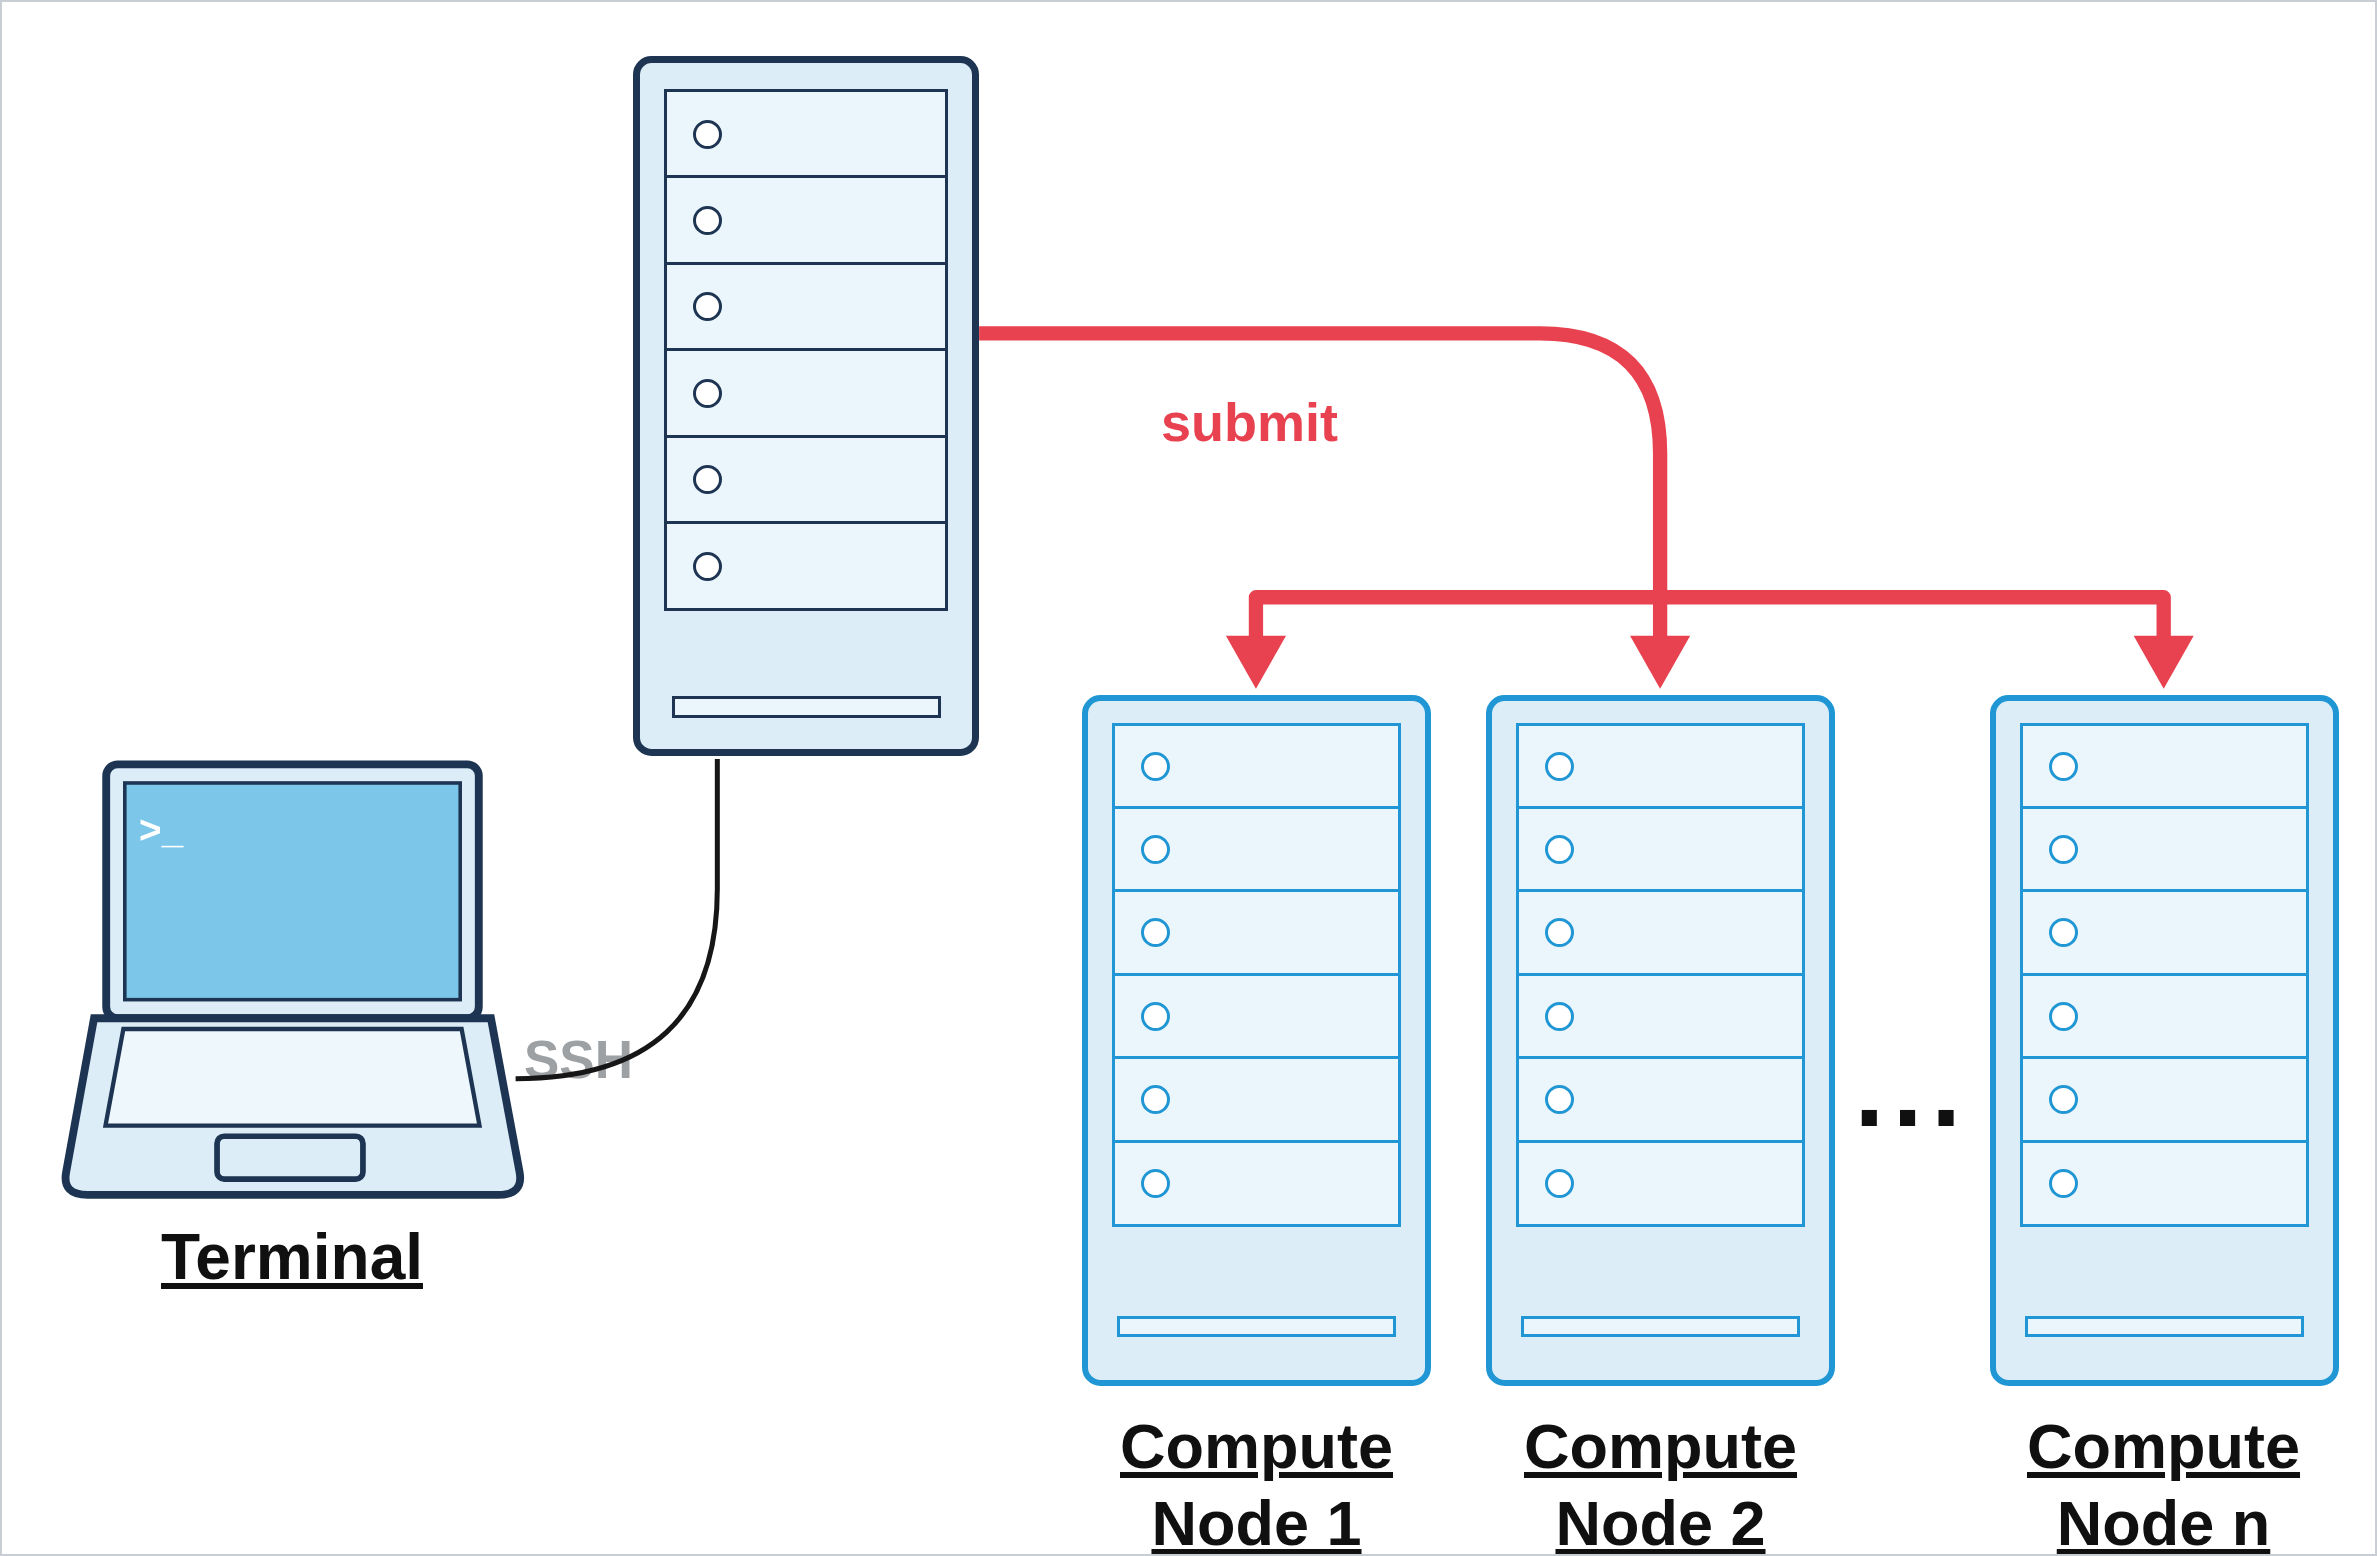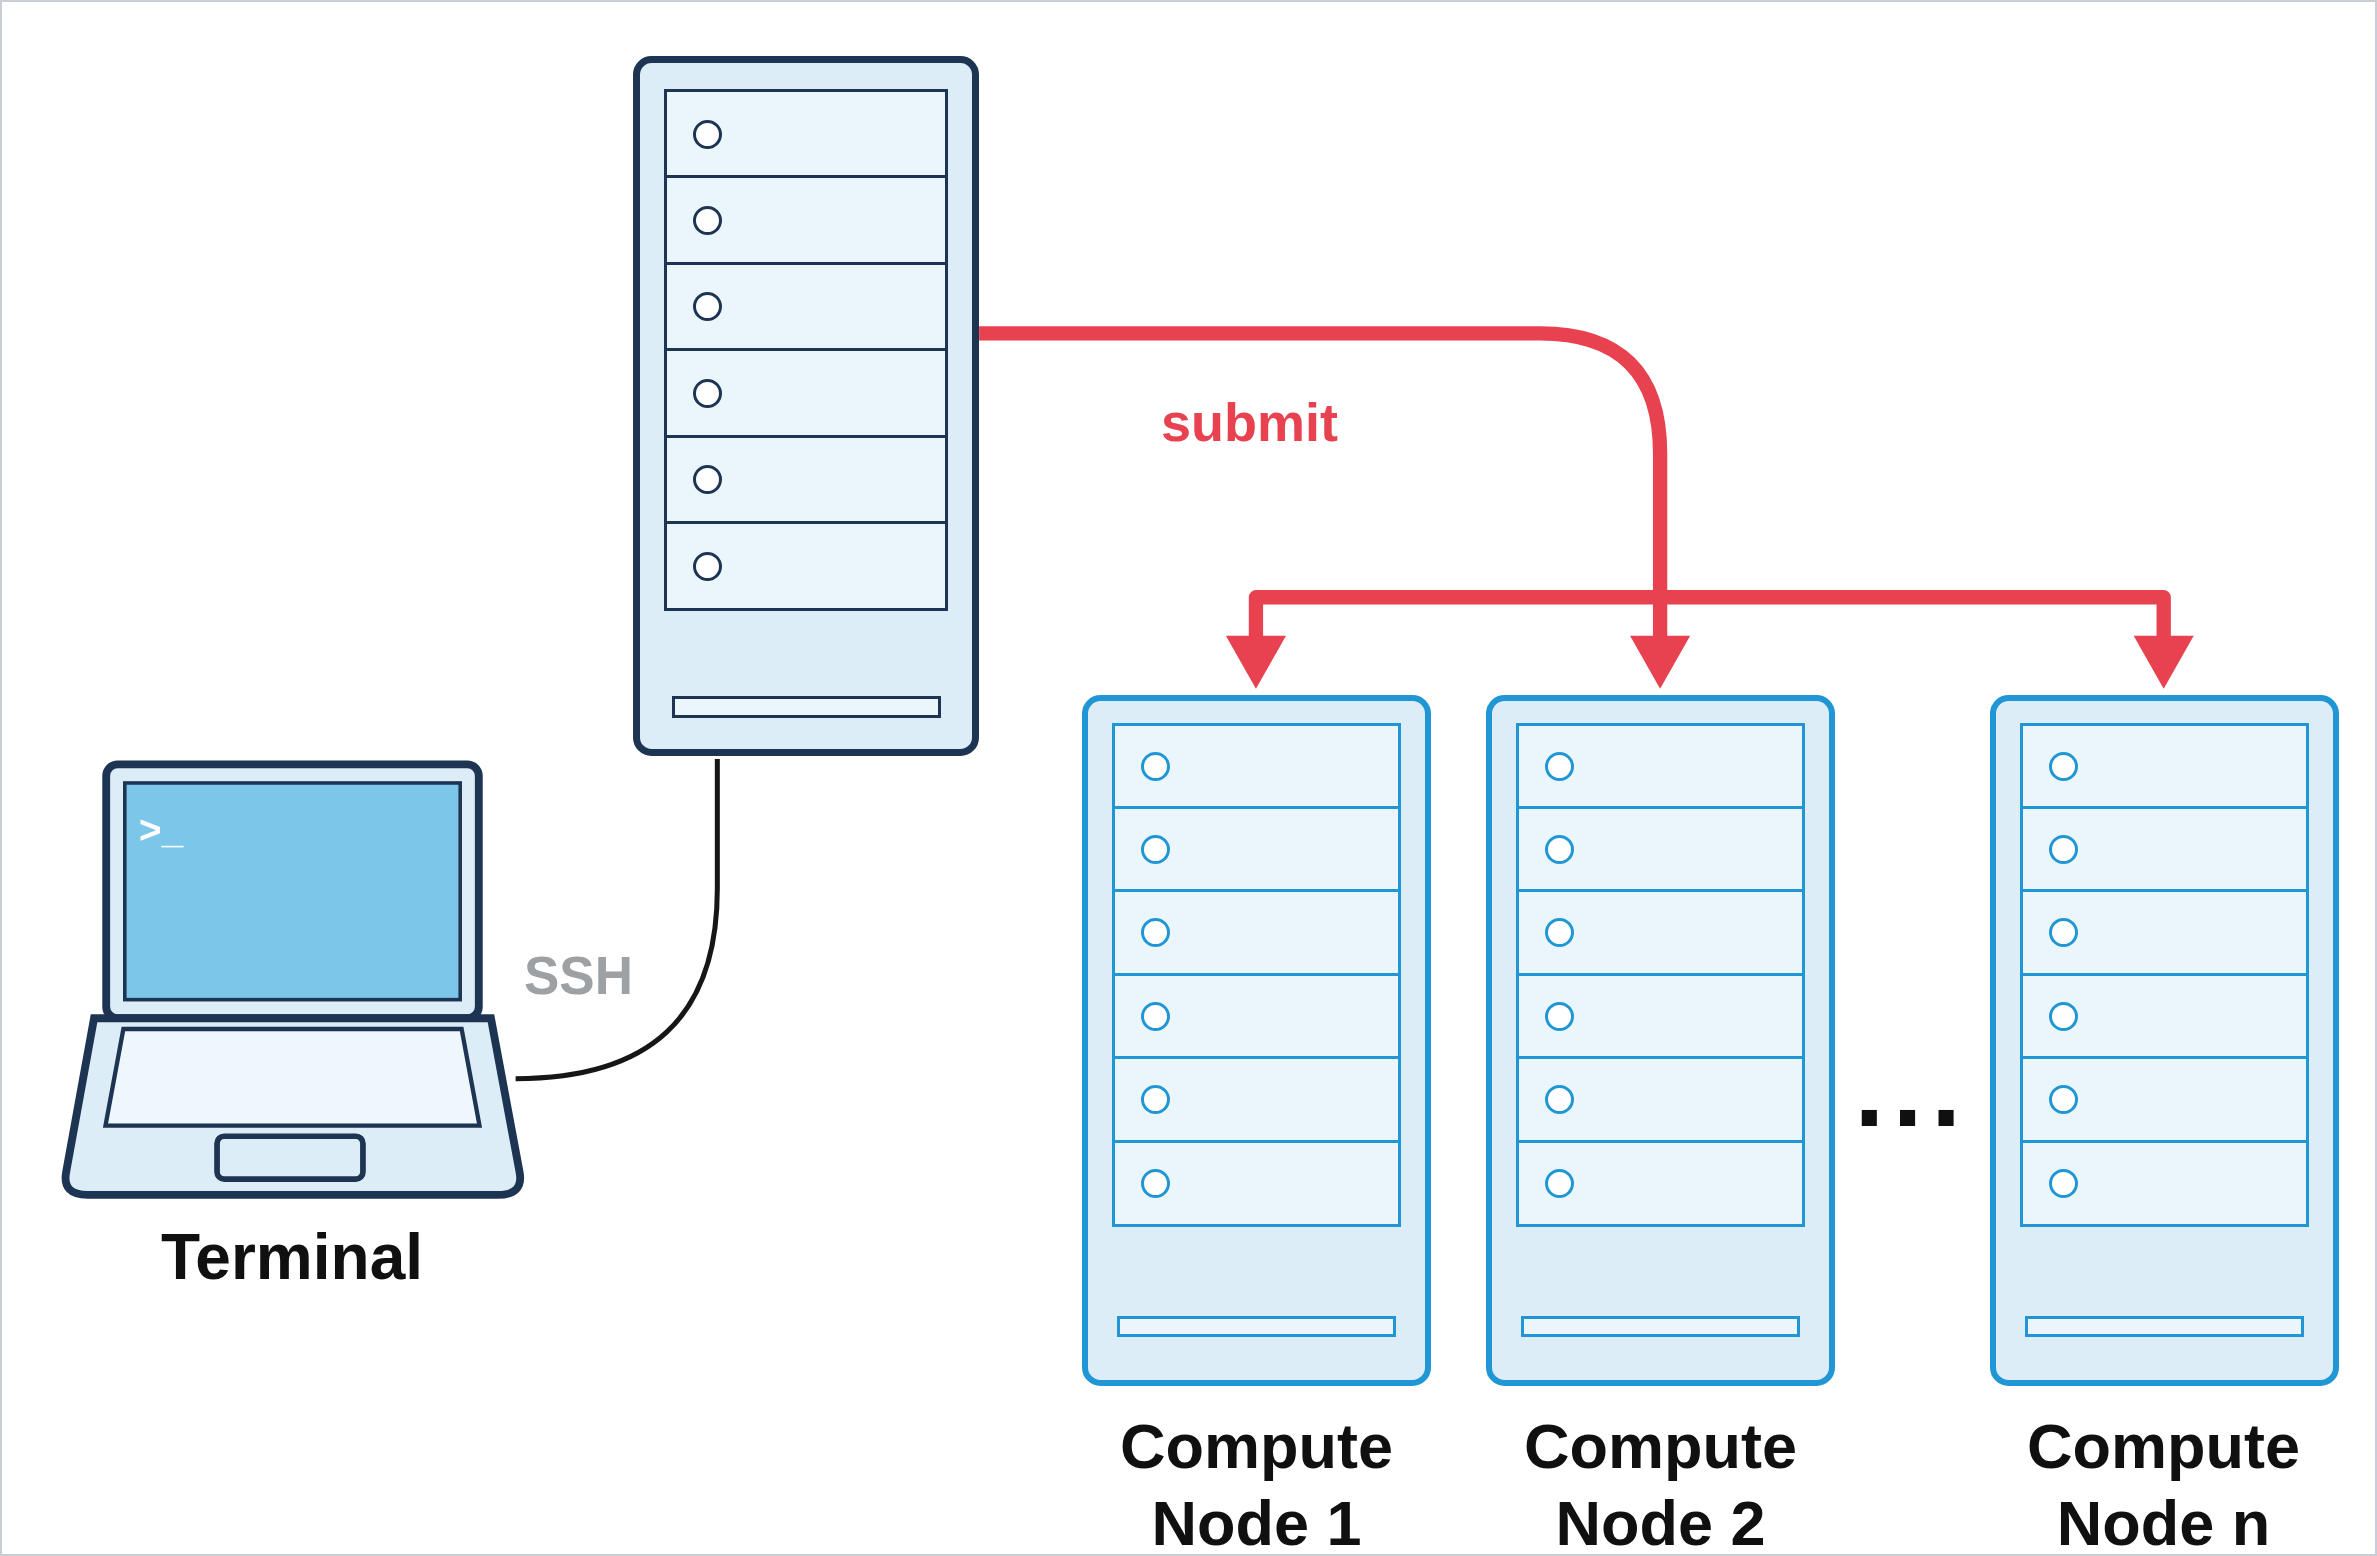--- a/index.html
+++ b/index.html
@@ -46,21 +46,21 @@
 
   
   .label {
     position:absolute;
     font-weight:700;
     color:var(--label-text,#101010);
     font-size:64px;
     line-height:1.22;
     white-space:nowrap;
   }
-  .label.center { text-align:center; }
+  .label.center { text-align:center;text-decoration:underline; }
   .label.small-red  { color:var(--accent-red,#e8414f); font-size:54px; }
   .label.small-gray { color:var(--ssh-gray,#9da1a4);   font-size:53px; }
   .label.dots { font-size:107px; line-height:1; letter-spacing:8.6px; }
 
   
   svg.overlay {
     position:absolute; left:0; top:0; width:2377px; height:1556px;
     pointer-events:none;
   }
   .cable    { fill:none; stroke:#161616; stroke-width:7px; }
@@ -181,21 +181,21 @@
     <rect class="lp-screen" x="92" y="36" width="469" height="303" stroke-width="5"></rect>
     <text class="lp-prompt" x="112" y="120">&gt;_</text>
     <path class="lp-stroke" stroke-width="11" d="M 49 365 H 604 L 644 580 Q 650 612 614 612 H 40 Q 4 612 10 580 Z"></path>
     <path class="lp-kbd" stroke-width="6" d="M 90 380 H 563 L 588 515 H 65 Z"></path>
     <rect class="lp-pad" x="221" y="530" width="204" height="60" rx="10" stroke-width="8"></rect>
   </svg>
 
 
   <div class="label center" style="left:68px; top:1216px; width:444px;">Terminal</div>
 
-  <div class="label small-gray" style="left:522px; top:942px;">SSH</div>
+  <div class="label small-gray" style="left:522px; top:1026px;">SSH</div>
 
   <div class="label small-red" style="left:1159px; top:368px;margin-top:20px;">submit</div>
 
   <div class="label center" style="left:1040px; top:1406px; width:429px; font-size:63px;">
     <div>Compute</div>
     <div>Node 1</div>
   </div>
 
   <div class="label center" style="left:1444px; top:1406px; width:429px; font-size:63px;">
     <div>Compute</div>

